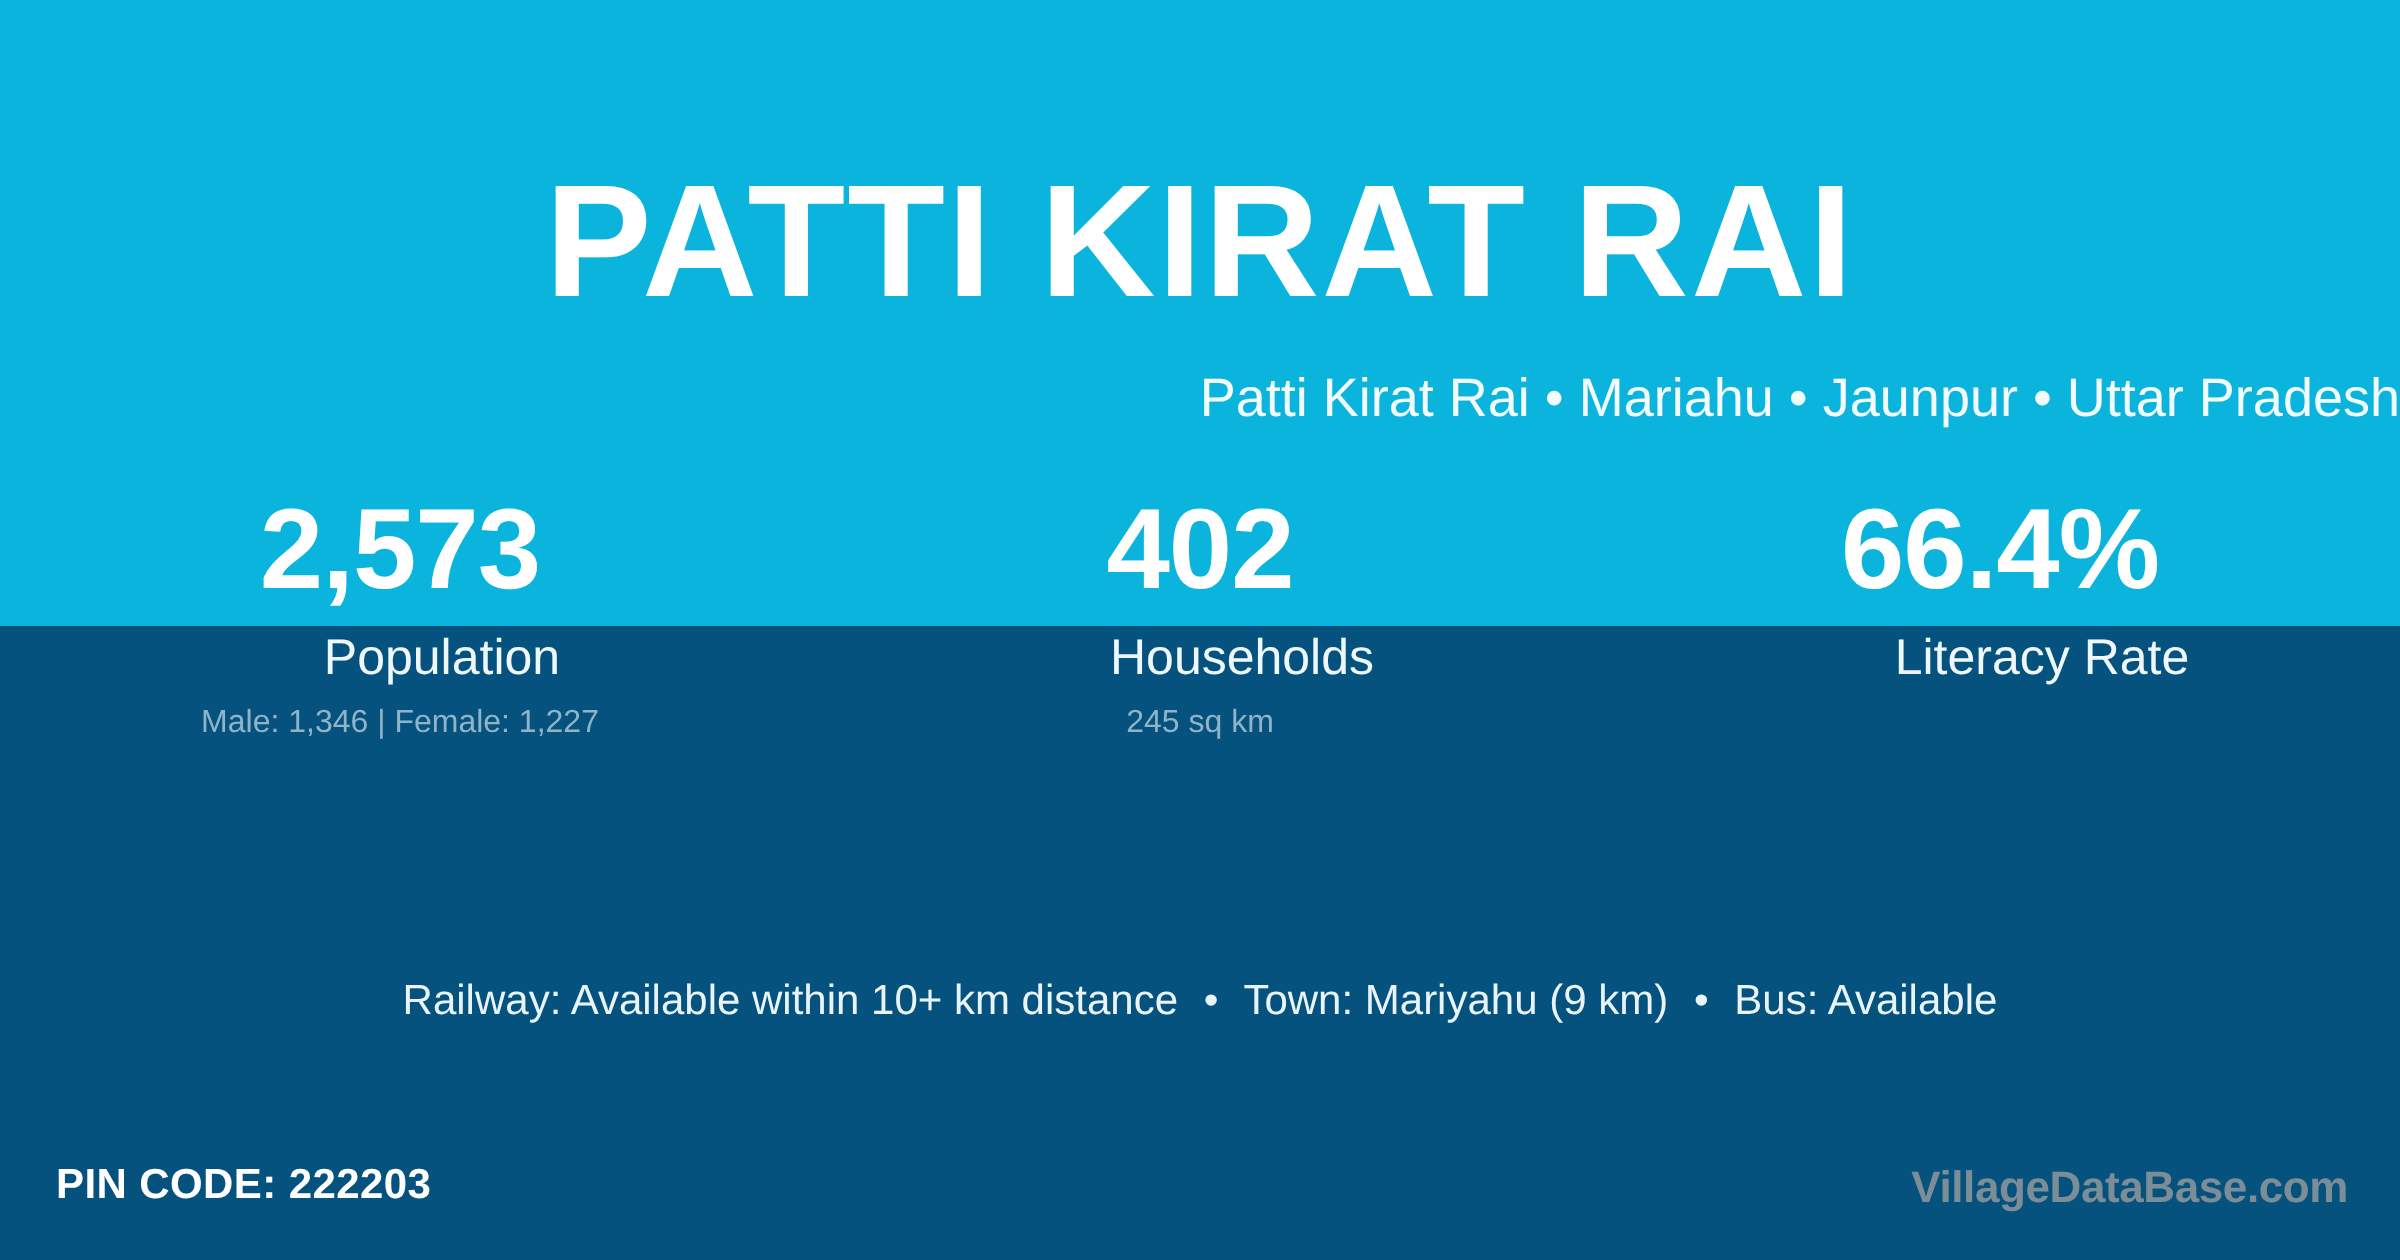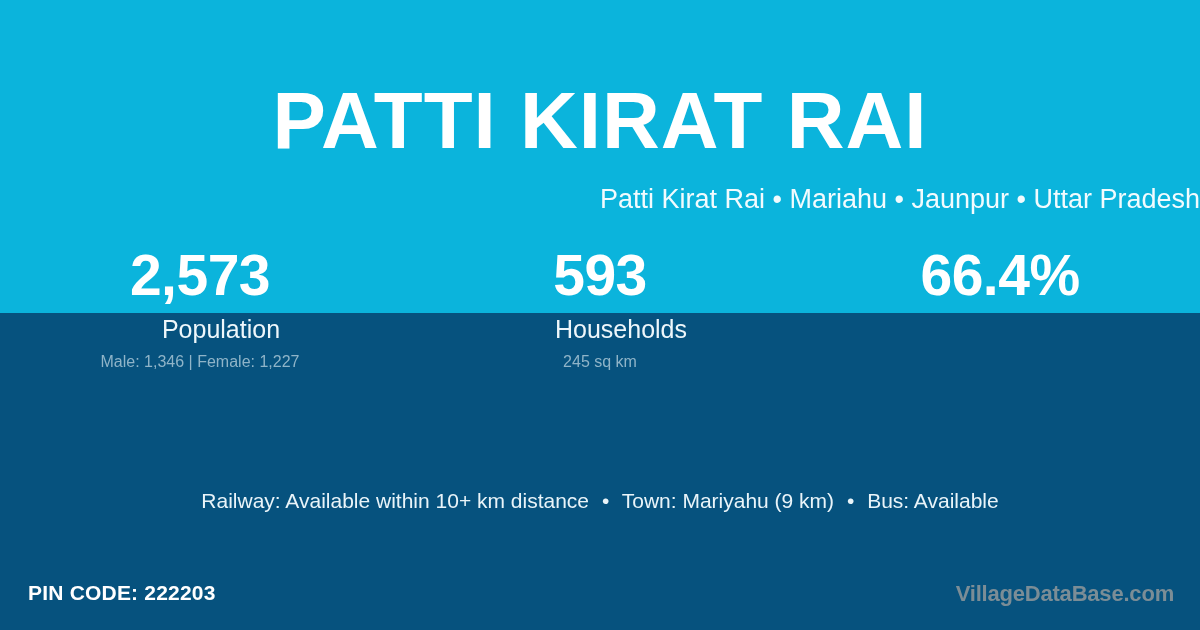--- a/index.html
+++ b/index.html
@@ -176,27 +176,28 @@
 
   <div class="stats">
 
     <div class="stat">
       <span class="stat-value">2,573</span>
       <span class="stat-label">Population</span>
       <span class="stat-sub">Male: 1,346 | Female: 1,227</span>
     </div>
 
     <div class="stat">
-      <span class="stat-value">593</span>
+      <span class="stat-value">402</span>
       <span class="stat-label">Households</span>
       <span class="stat-sub">245 sq km</span>
     </div>
 
     <div class="stat">
       <span class="stat-value">66.4%</span>
+      <span class="stat-label">Literacy Rate</span>
     </div>
 
   </div>
 
   <div class="infra">
     <span>Railway: Available within 10+ km distance</span>
     <span class="sep">•</span>
     <span>Town: Mariyahu (9 km)</span>
     <span class="sep">•</span>
     <span>Bus: Available</span>

